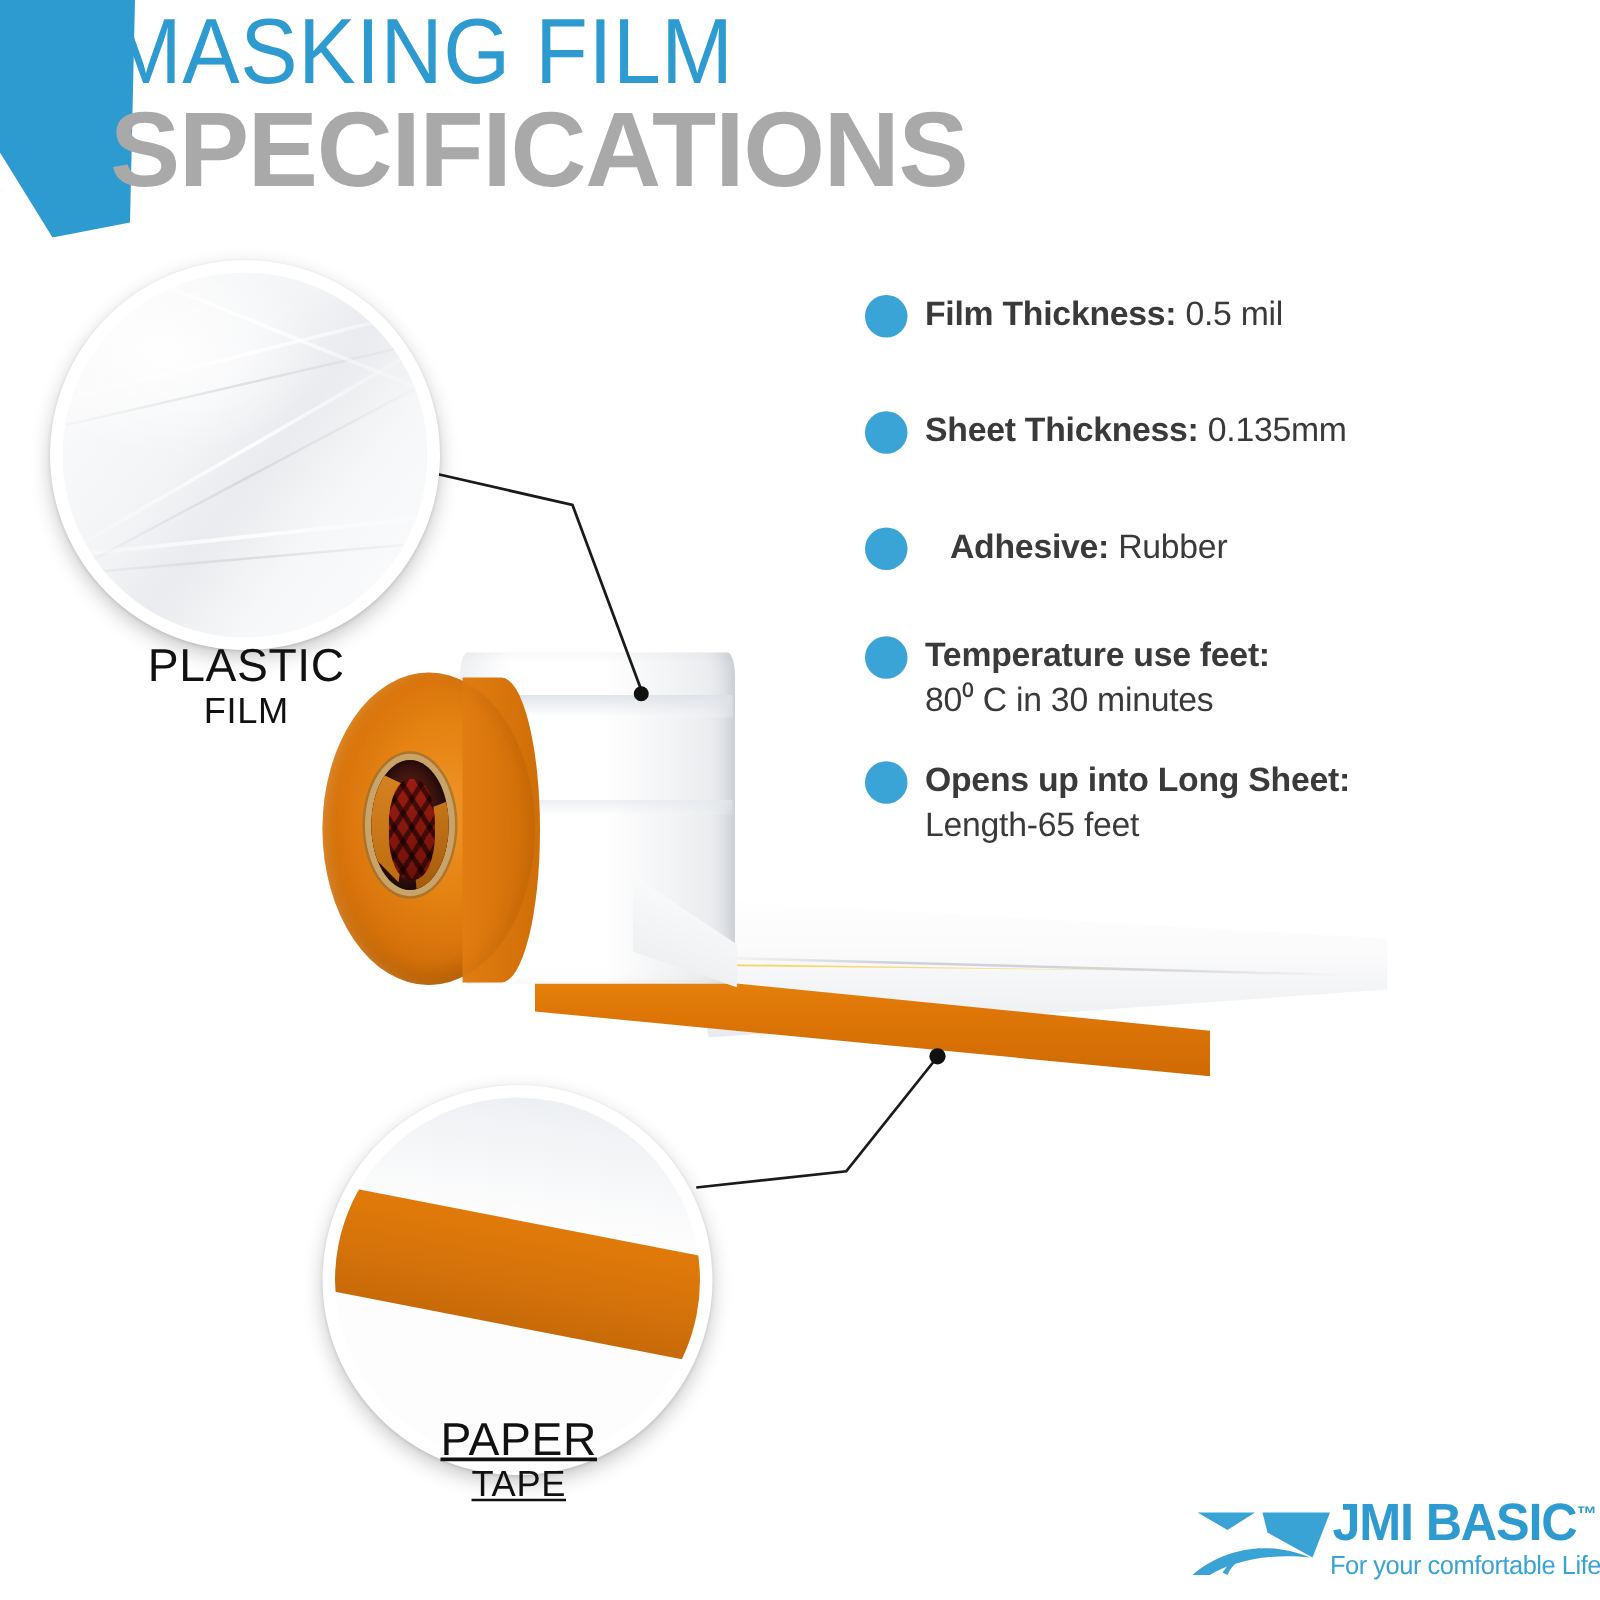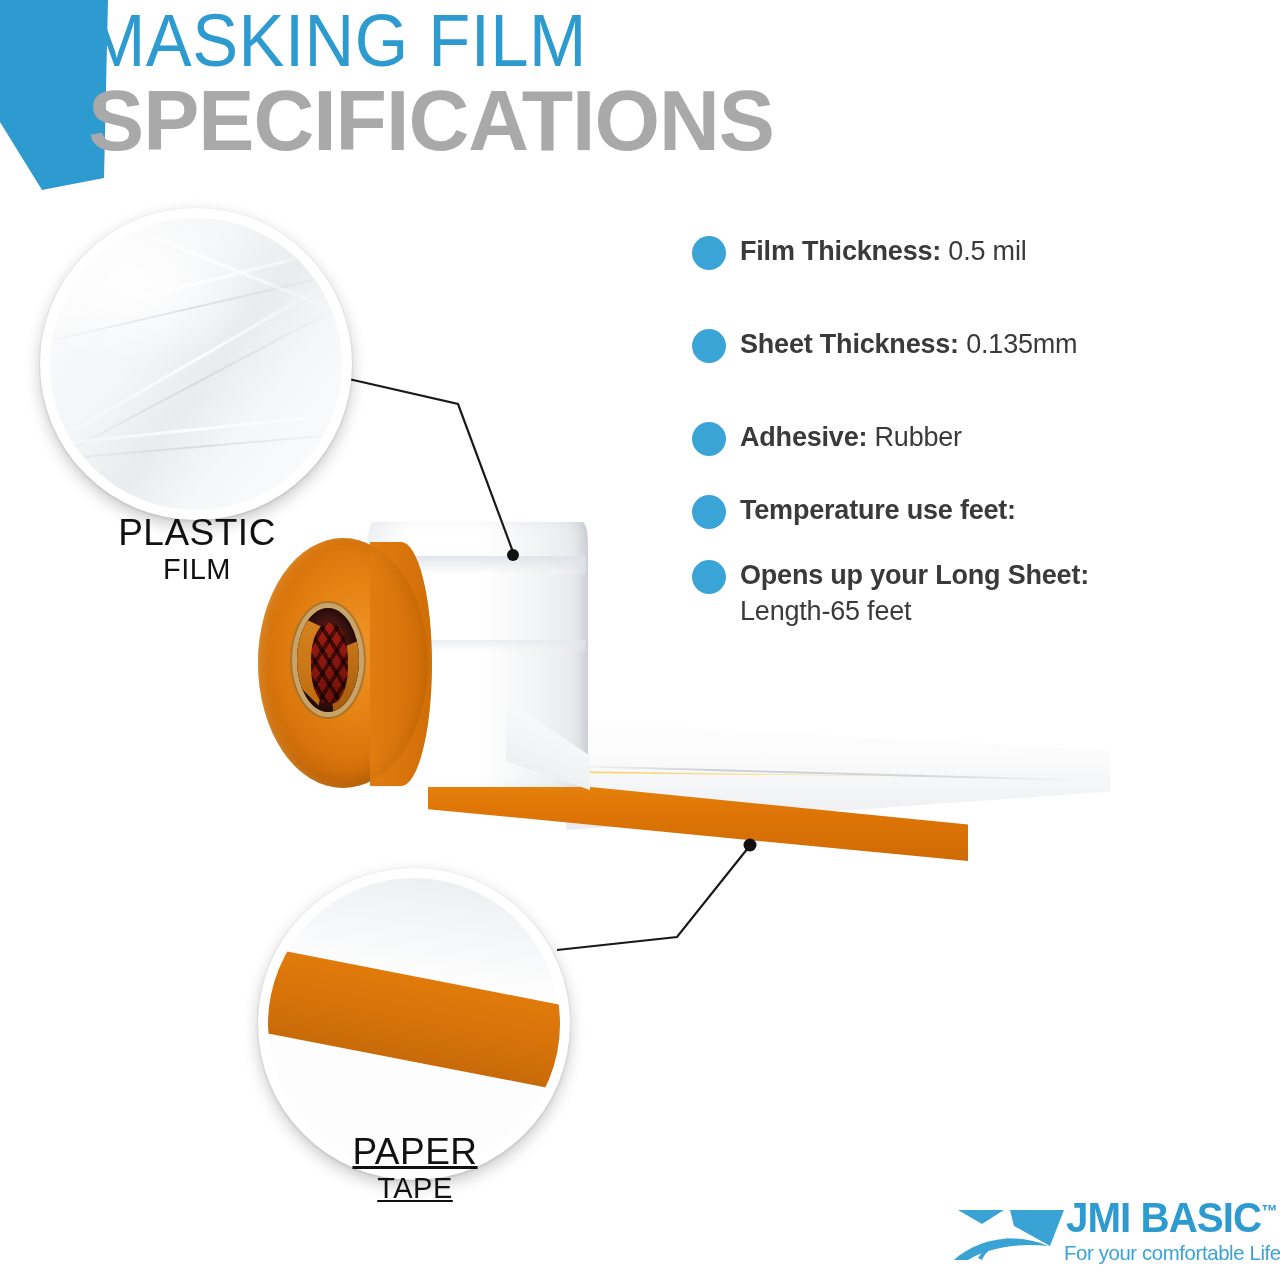--- a/index.html
+++ b/index.html
@@ -276,38 +276,39 @@
       </div>
     </div>
 
     <div class="spec-row" style="margin-bottom:56px;">
       <div class="spec-bullet"></div>
       <div class="spec-text">
         <span class="k">Sheet Thickness:</span><span class="v"> 0.135mm</span>
       </div>
     </div>
 
-    <div class="spec-row" style="margin-bottom:36px;">
+    <div class="spec-row" style="margin-bottom:50px;gap:20px;">
       <div class="spec-bullet"></div>
       <div class="spec-text">
         <span class="k">Adhesive:</span><span class="v"> Rubber</span>
       </div>
     </div>
 
     <div class="spec-row" style="margin-bottom:28px;">
       <div class="spec-bullet"></div>
       <div class="spec-text">
         <span class="k">Temperature use feet:</span>
+        <span class="line2">80⁰ C in 30 minutes</span>
       </div>
     </div>
 
     <div class="spec-row">
       <div class="spec-bullet"></div>
       <div class="spec-text">
-        <span class="k">Opens up your Long Sheet:</span>
+        <span class="k">Opens up into Long Sheet:</span>
         <span class="line2">Length-65 feet</span>
       </div>
     </div>
   </div>
 
   <div id="logo">
     <svg class="logo-mark" viewBox="0 0 116 62">
       <polygon points="6,8 52,8 30,22" fill="#3aa3d6"></polygon>
       <polygon points="58,8 112,8 98,44 62,24" fill="#3aa3d6"></polygon>
       <path d="M2,58 C22,40 58,28 96,44 C62,40 32,48 16,58 Z" fill="#3aa3d6"></path>

